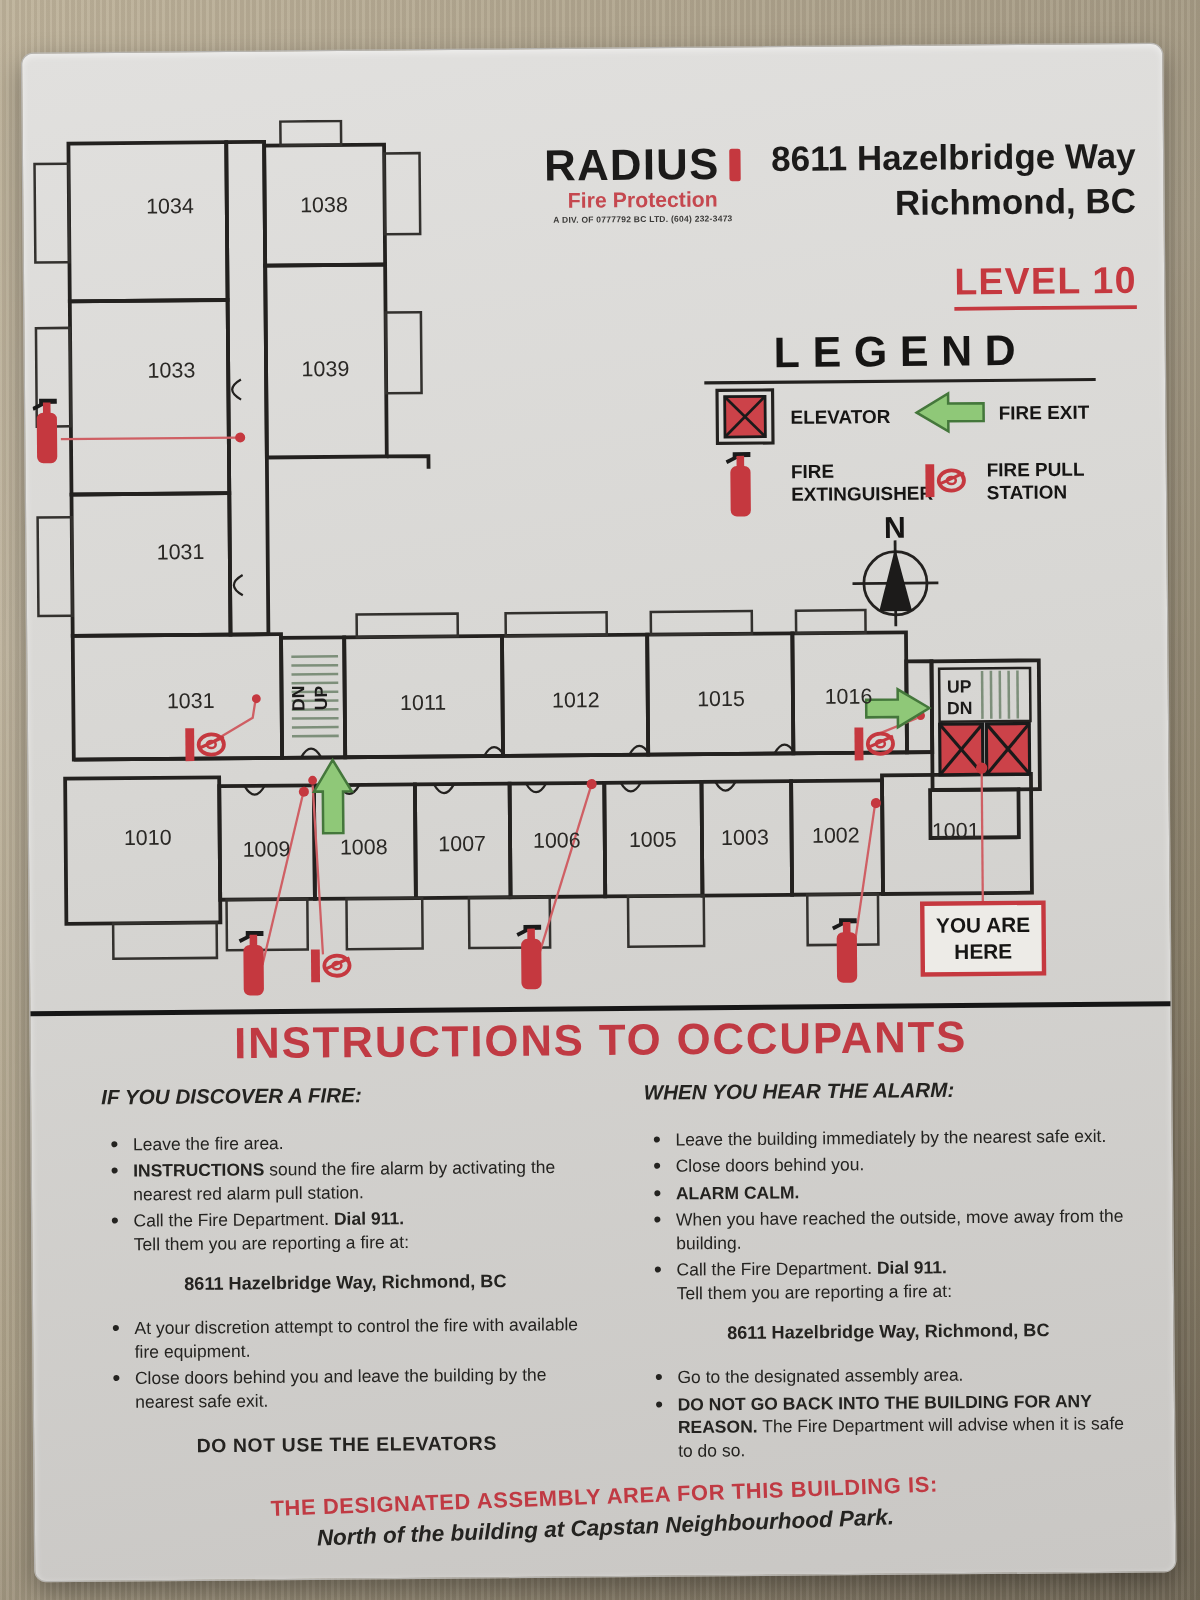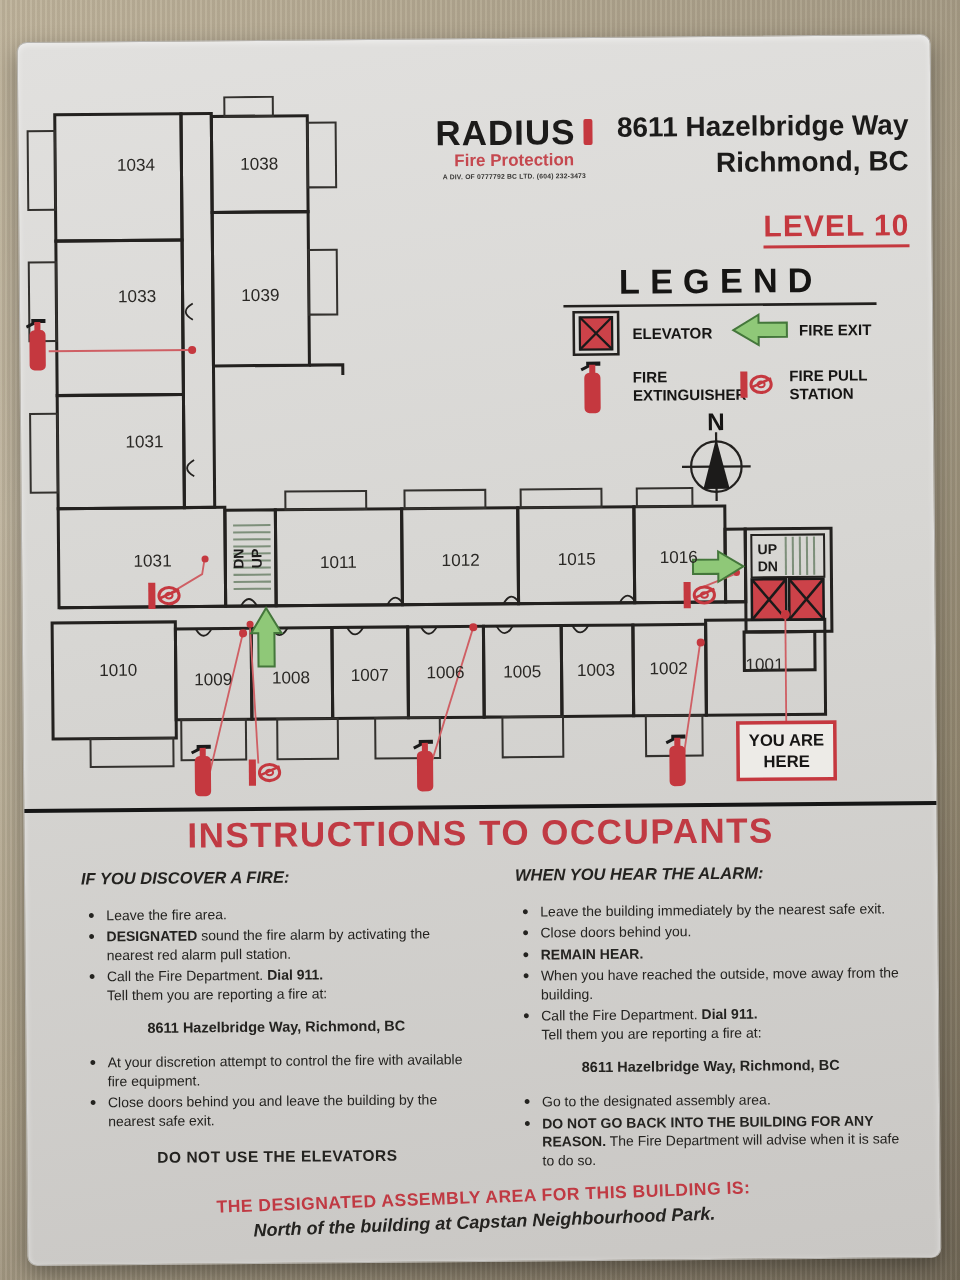--- a/index.html
+++ b/index.html
@@ -272,37 +272,37 @@
   </div>
 
   <div class="divider"></div>
   <div class="instr-heading">INSTRUCTIONS TO OCCUPANTS</div>
 
   <div class="cols">
     <div class="col">
       <div class="col-title">IF YOU DISCOVER A FIRE:</div>
       <ul>
         <li><span>Leave the fire area.</span></li>
-        <li><strong>DESIGNATED</strong><span> sound the fire alarm by activating the nearest red alarm pull station.</span></li>
+        <li><strong>INSTRUCTIONS</strong><span> sound the fire alarm by activating the nearest red alarm pull station.</span></li>
         <li><span>Call the Fire Department.  </span><strong>Dial 911.</strong><span class="cont">Tell them you are reporting a fire at:</span></li>
       </ul>
       <div class="addr-line">8611 Hazelbridge Way, Richmond, BC</div>
       <ul>
         <li><span>At your discretion attempt to control the fire with available fire equipment.</span></li>
         <li><span>Close doors behind you and leave the building by the nearest safe exit.</span></li>
       </ul>
       <div class="col-footer">DO NOT USE THE ELEVATORS</div>
     </div>
 
     <div class="col">
       <div class="col-title">WHEN YOU HEAR THE ALARM:</div>
       <ul>
         <li><span>Leave the building immediately by the nearest safe exit.</span></li>
         <li><span>Close doors behind you.</span></li>
-        <li><strong>REMAIN HEAR.</strong></li>
+        <li><strong>ALARM CALM.</strong></li>
         <li><span>When you have reached the outside, move away from the building.</span></li>
         <li><span>Call the Fire Department.  </span><strong>Dial 911.</strong><span class="cont">Tell them you are reporting a fire at:</span></li>
       </ul>
       <div class="addr-line">8611 Hazelbridge Way, Richmond, BC</div>
       <ul>
         <li><span>Go to the designated assembly area.</span></li>
         <li><strong>DO NOT GO BACK INTO THE BUILDING FOR ANY REASON.</strong><span>  The Fire Department will advise when it is safe to do so.</span></li>
       </ul>
     </div>
   </div>

